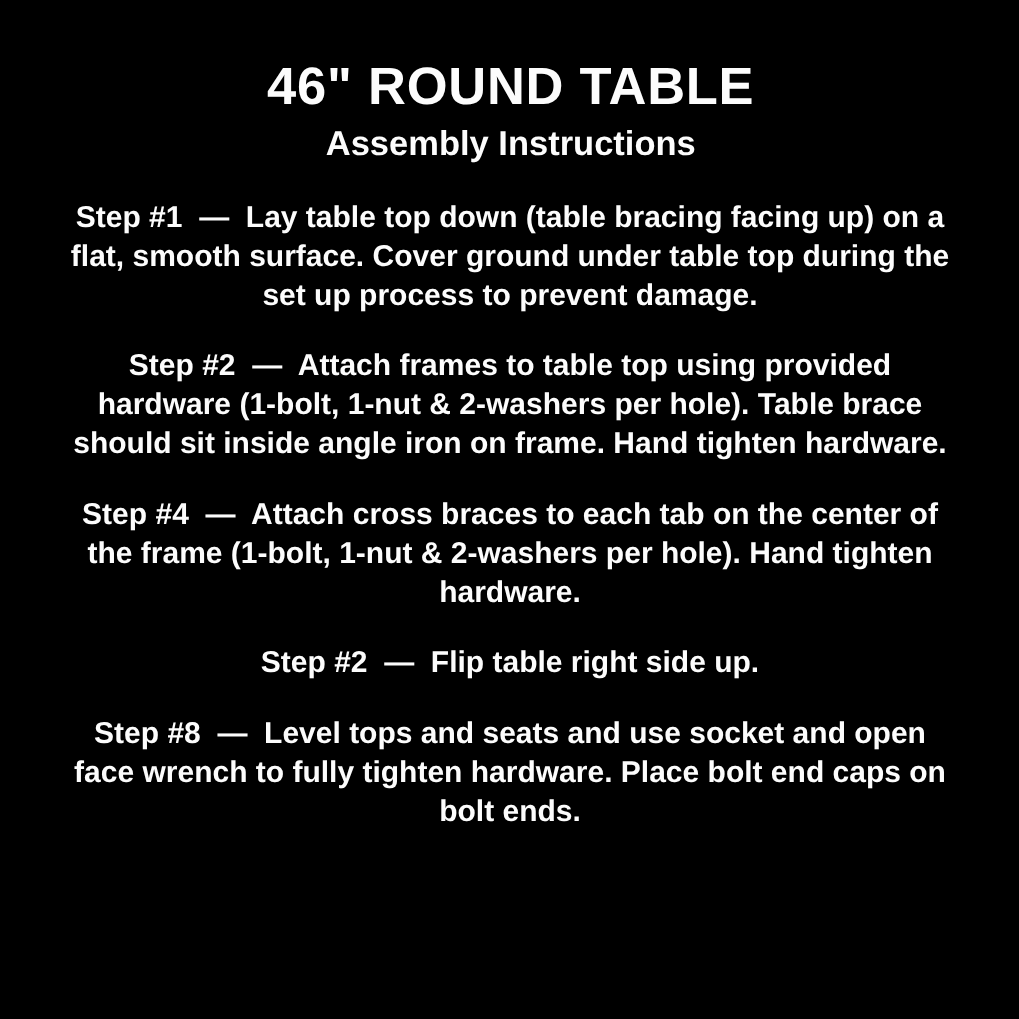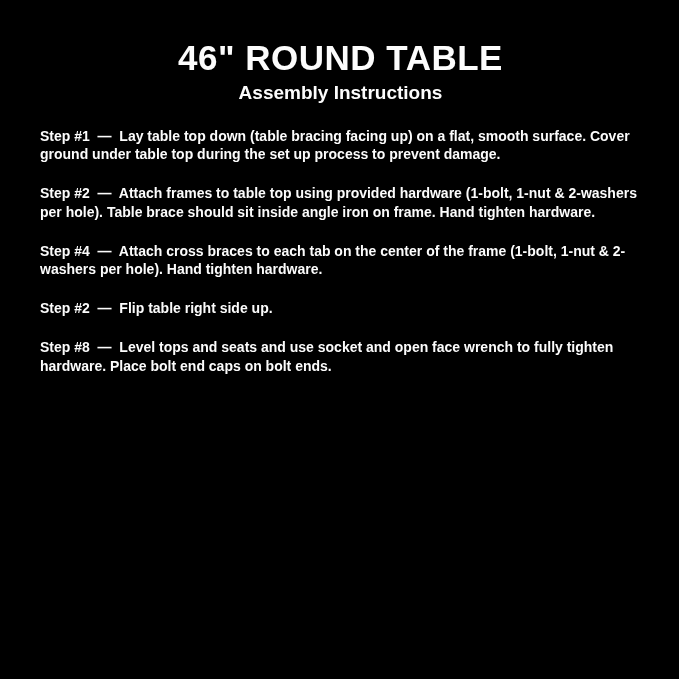--- a/index.html
+++ b/index.html
@@ -24,31 +24,32 @@
     margin-bottom: 22px;
   }
   .title {
     font-size: 35px;
     line-height: 1.15;
     letter-spacing: 0.5px;
     margin: 0;
     padding-top: 8px;
   }
   .subtitle {
-    font-size: 19px;
+    font-size: 23px;
     line-height: 1.2;
     margin: 4px 0 0 0;
   }
   .steps p {
-    font-size: 14px;
+    font-size: 20px;
     line-height: 1.3;
     margin: 0 0 21px 0;
     max-width: 600px;
     white-space: pre-wrap;
     letter-spacing: 0px;
+    text-align: center;
   }
 </style>
 </head>
 <body>
 
 <div class="card">
   <div class="header">
     <h1 class="title">46" ROUND TABLE</h1>
     <h2 class="subtitle">Assembly Instructions</h2>
   </div>

